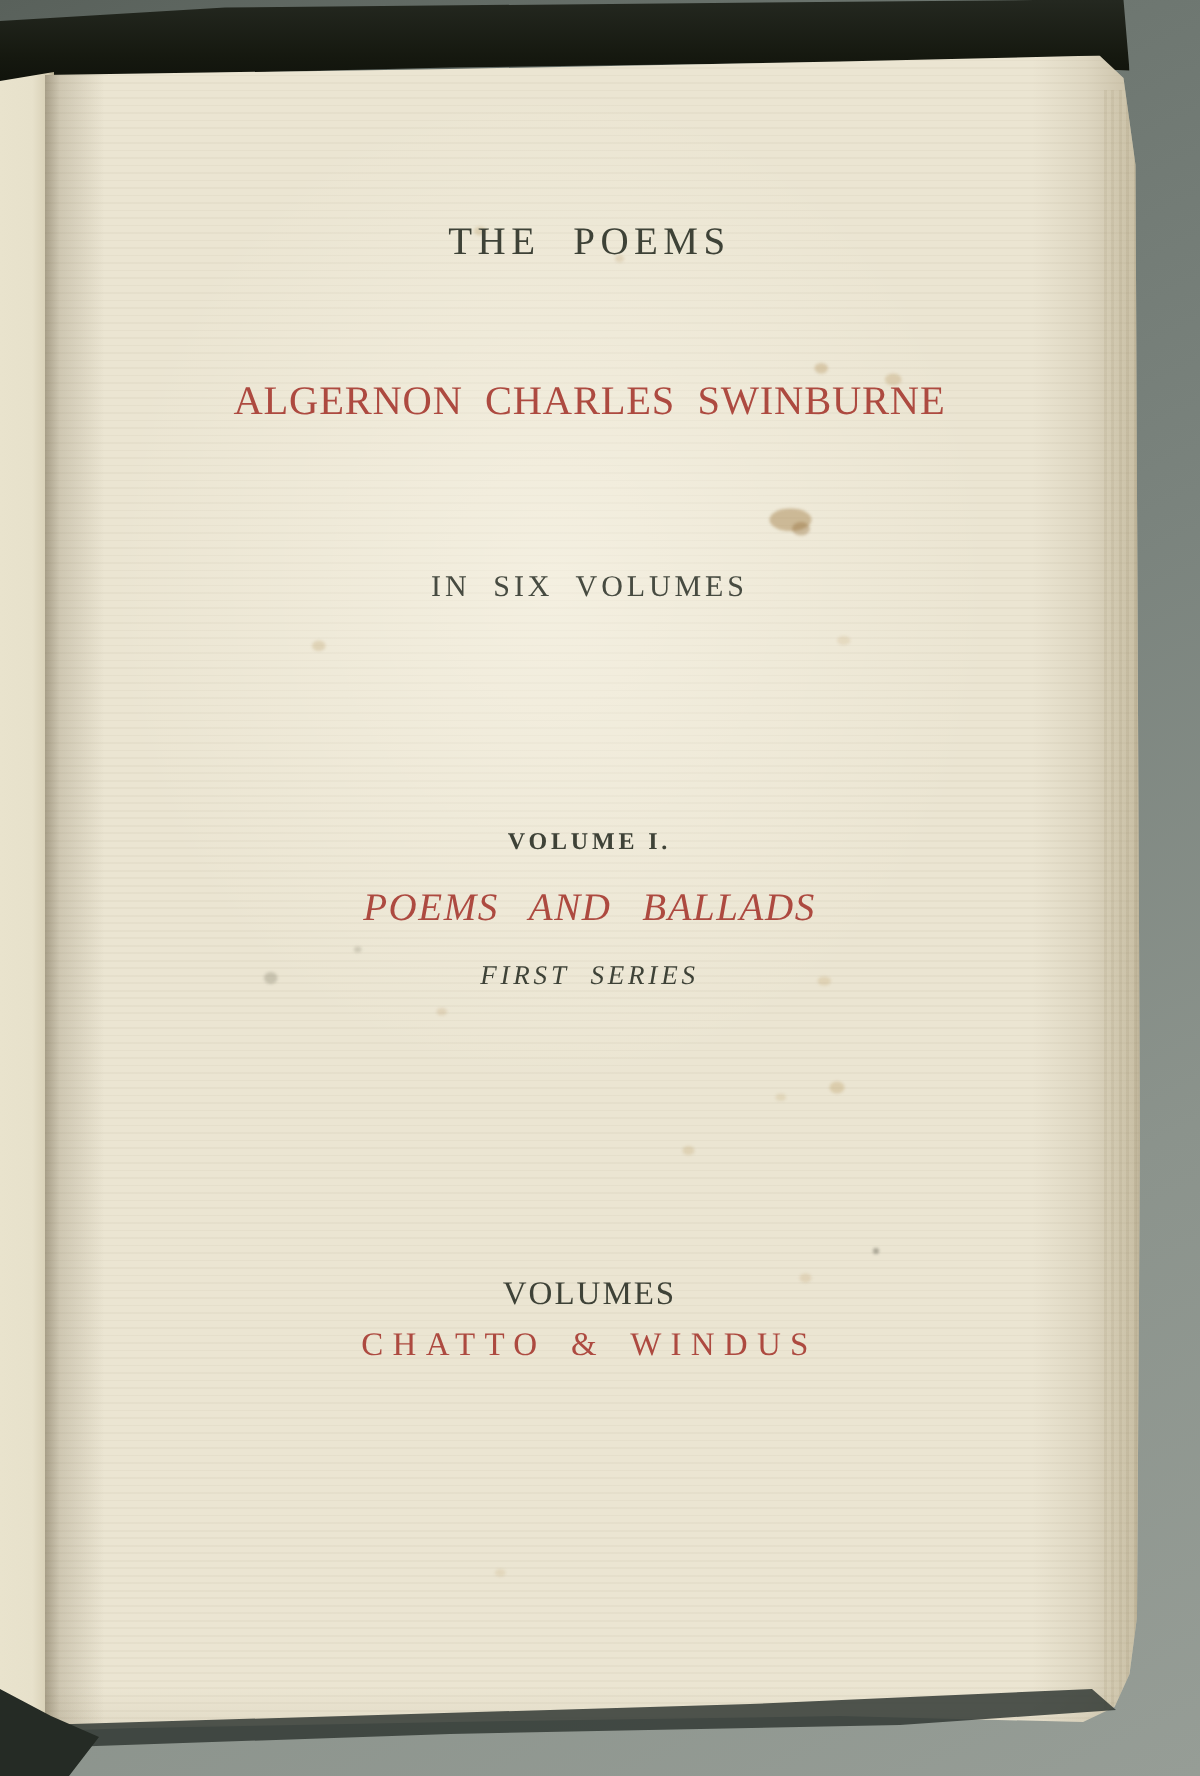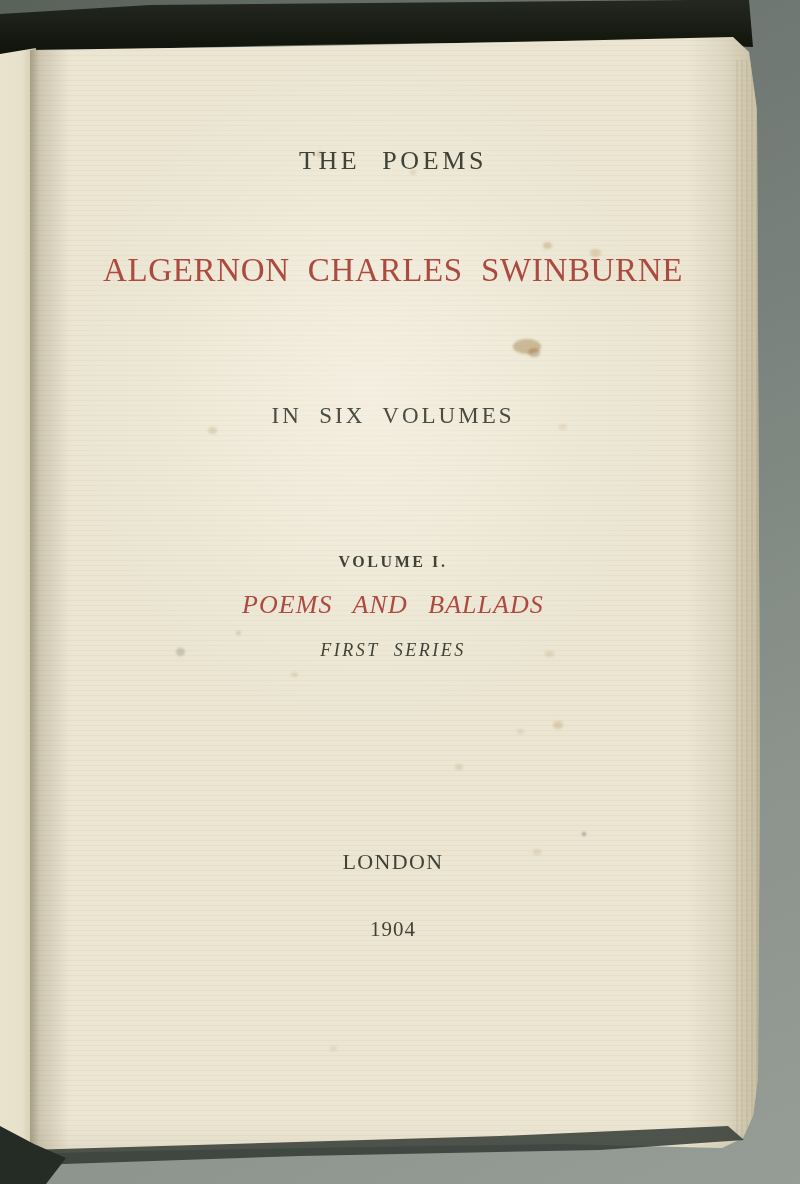--- a/index.html
+++ b/index.html
@@ -62,22 +62,22 @@
   
   .line{
     left:28px;right:42px;
     text-align:center;white-space:nowrap;
     color:var(--dark_ink,#3e4237);
     line-height:1;
   }
   .red{color:var(--red_ink,#ad4a40);}
   .l-series-title {top:148px;font-size:26px;letter-spacing:.14em;word-spacing:.45em;}
   .l-of           {top:216px;font-size:14px;letter-spacing:.12em;}
-  .l-author       {top:254px;font-size:33px;letter-spacing:.02em;word-spacing:.28em;}
-  .l-extent       {top:404px;font-size:23px;letter-spacing:.13em;word-spacing:.38em;color:#474b41;}
+  .l-author       {top:254px;font-size:27px;letter-spacing:.02em;word-spacing:.28em;}
+  .l-extent       {top:381px;font-size:20px;letter-spacing:.13em;word-spacing:.38em;color:#474b41;}
   .l-volume       {top:554px;font-size:16px;letter-spacing:.16em;font-weight:bold;}
   .l-volume-title {top:592px;font-size:26px;letter-spacing:.04em;word-spacing:.5em;font-style:italic;}
   .l-series       {top:641px;font-size:18px;letter-spacing:.14em;word-spacing:.4em;font-style:italic;}
   .l-city         {top:851px;font-size:22px;letter-spacing:.06em;}
   .l-publisher    {top:885px;font-size:22px;letter-spacing:.28em;word-spacing:.22em;}
   .l-year         {top:919px;font-size:21px;letter-spacing:.05em;}
 </style>
 </head>
 <body>
 
@@ -108,19 +108,19 @@
         <div class="spot" style="left: 236px; top: 631px; width: 5px; height: 4px; background: rgba(120, 115, 95, 0.25);"></div>
         <div class="spot" style="left: 330px; top: 1046px; width: 7px; height: 5px; background: rgba(175, 135, 65, 0.14);"></div>
       </div>
 
     <div class="line l-series-title">THE POEMS</div>
     <div class="line l-author red">ALGERNON CHARLES SWINBURNE</div>
     <div class="line l-extent">IN SIX VOLUMES</div>
     <div class="line l-volume">VOLUME I.</div>
     <div class="line l-volume-title red">POEMS AND BALLADS</div>
     <div class="line l-series">FIRST SERIES</div>
-    <div class="line l-city">LONDON</div>
-    <div class="line l-year">1904</div>
+    <div class="line l-city">VOLUMES</div>
+    <div class="line l-publisher red">CHATTO &amp; WINDUS</div>
   </div>
 
   <div class="bottom-shadow"></div>
   <div class="cover-bottom-left"></div>
 </div>
 
 </body></html>

